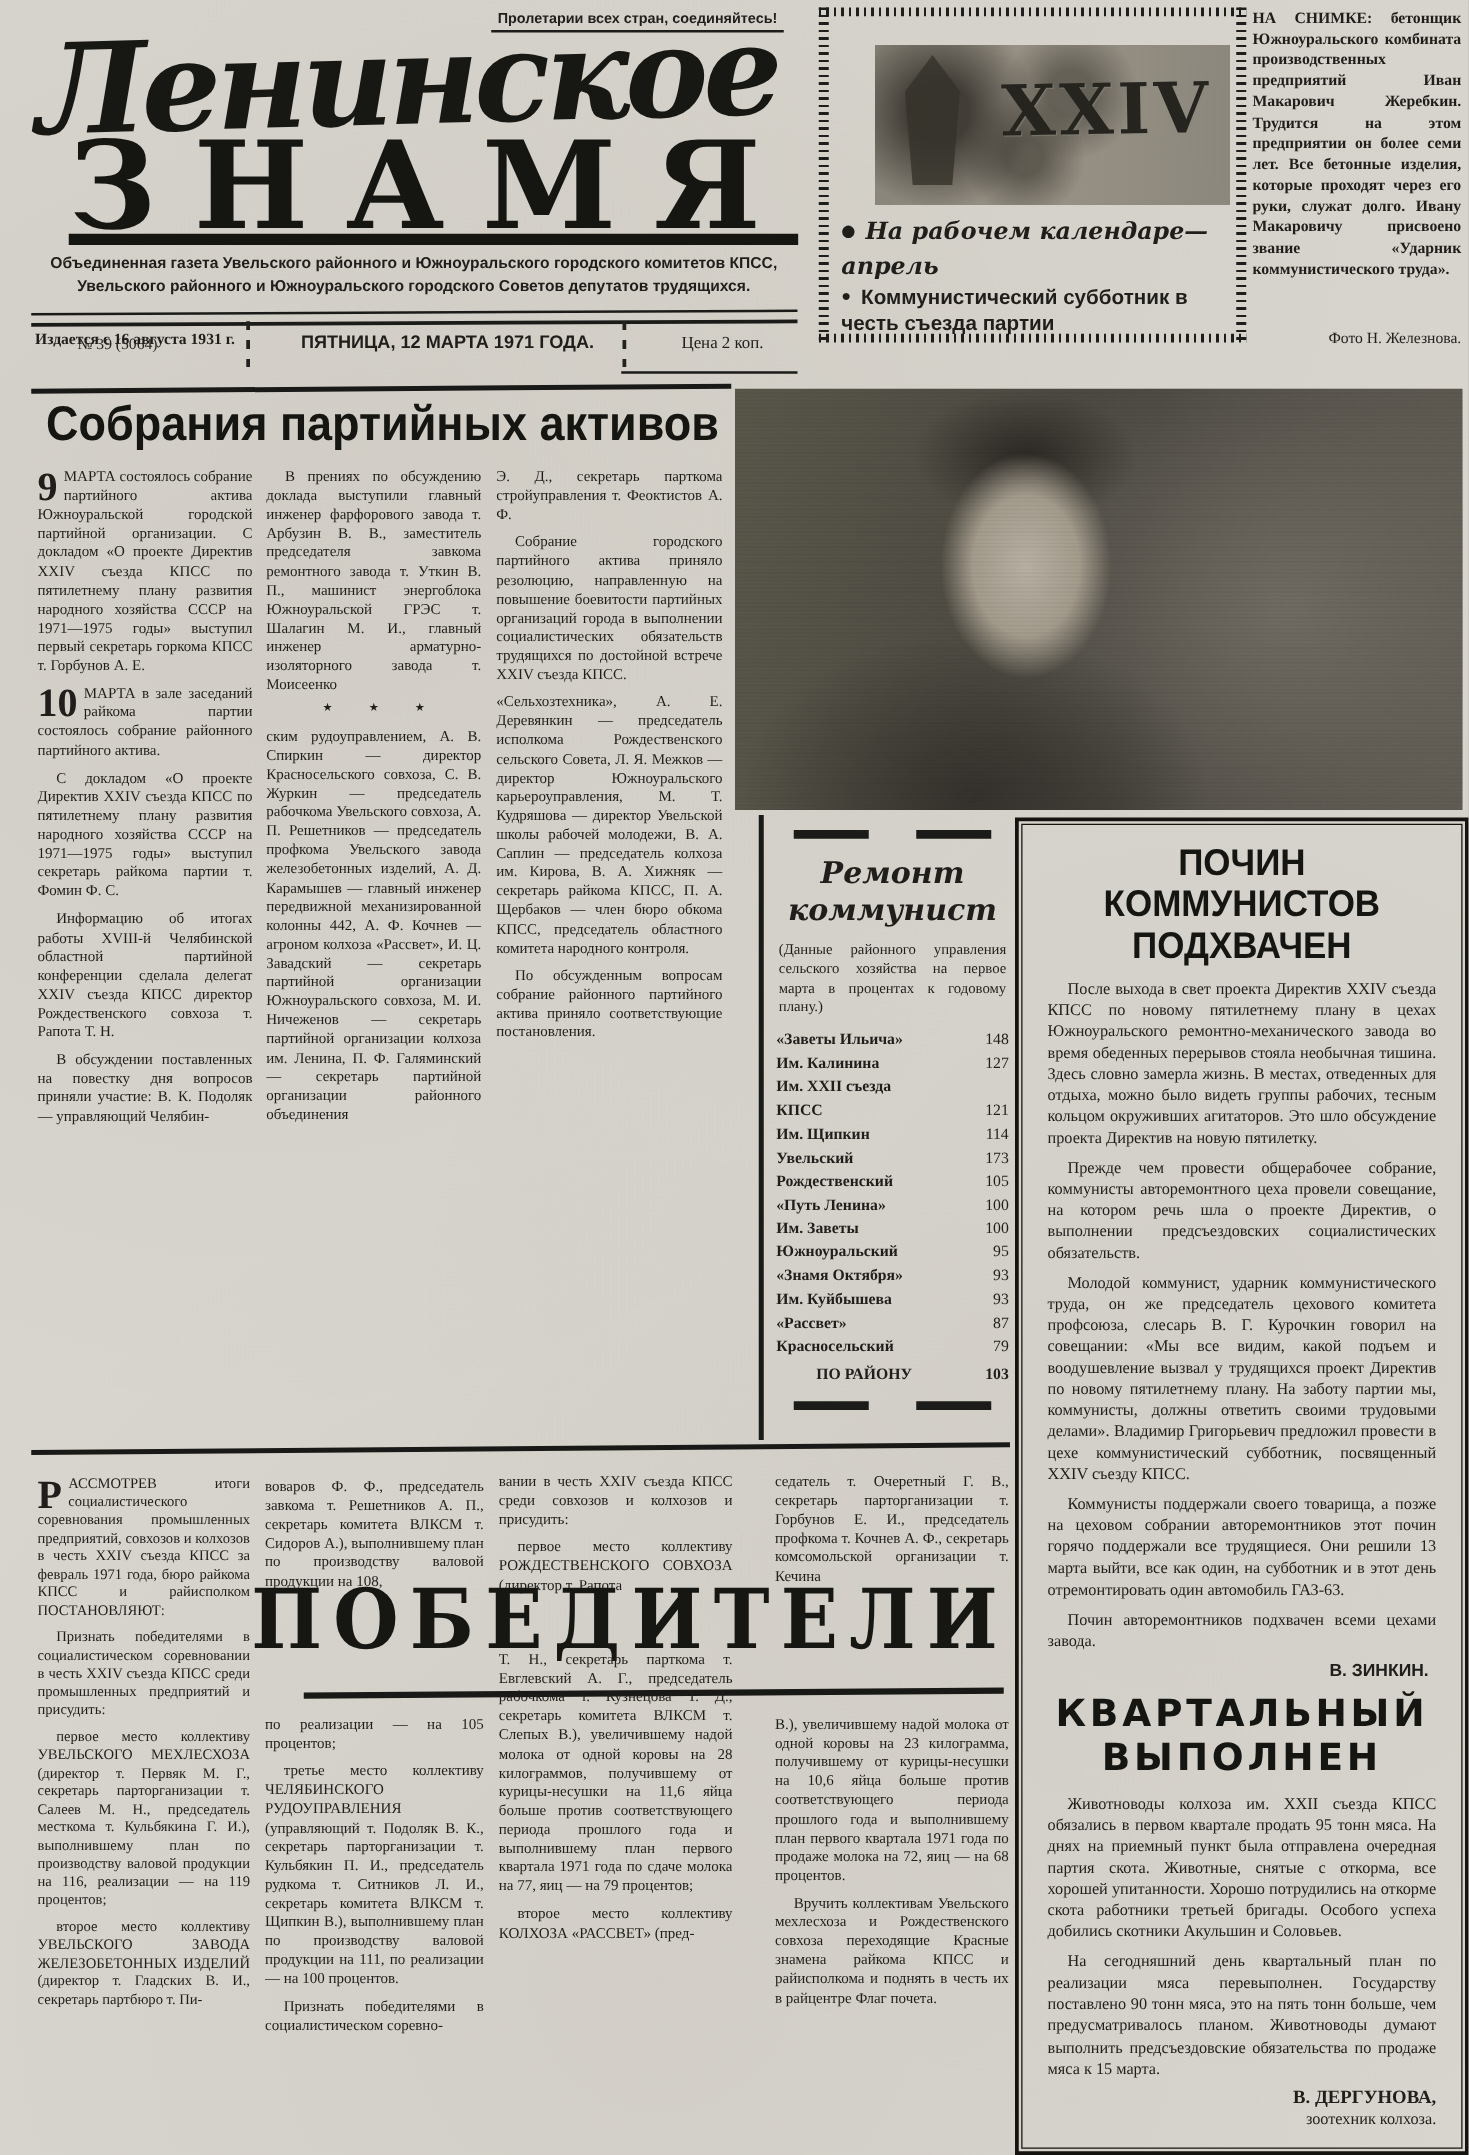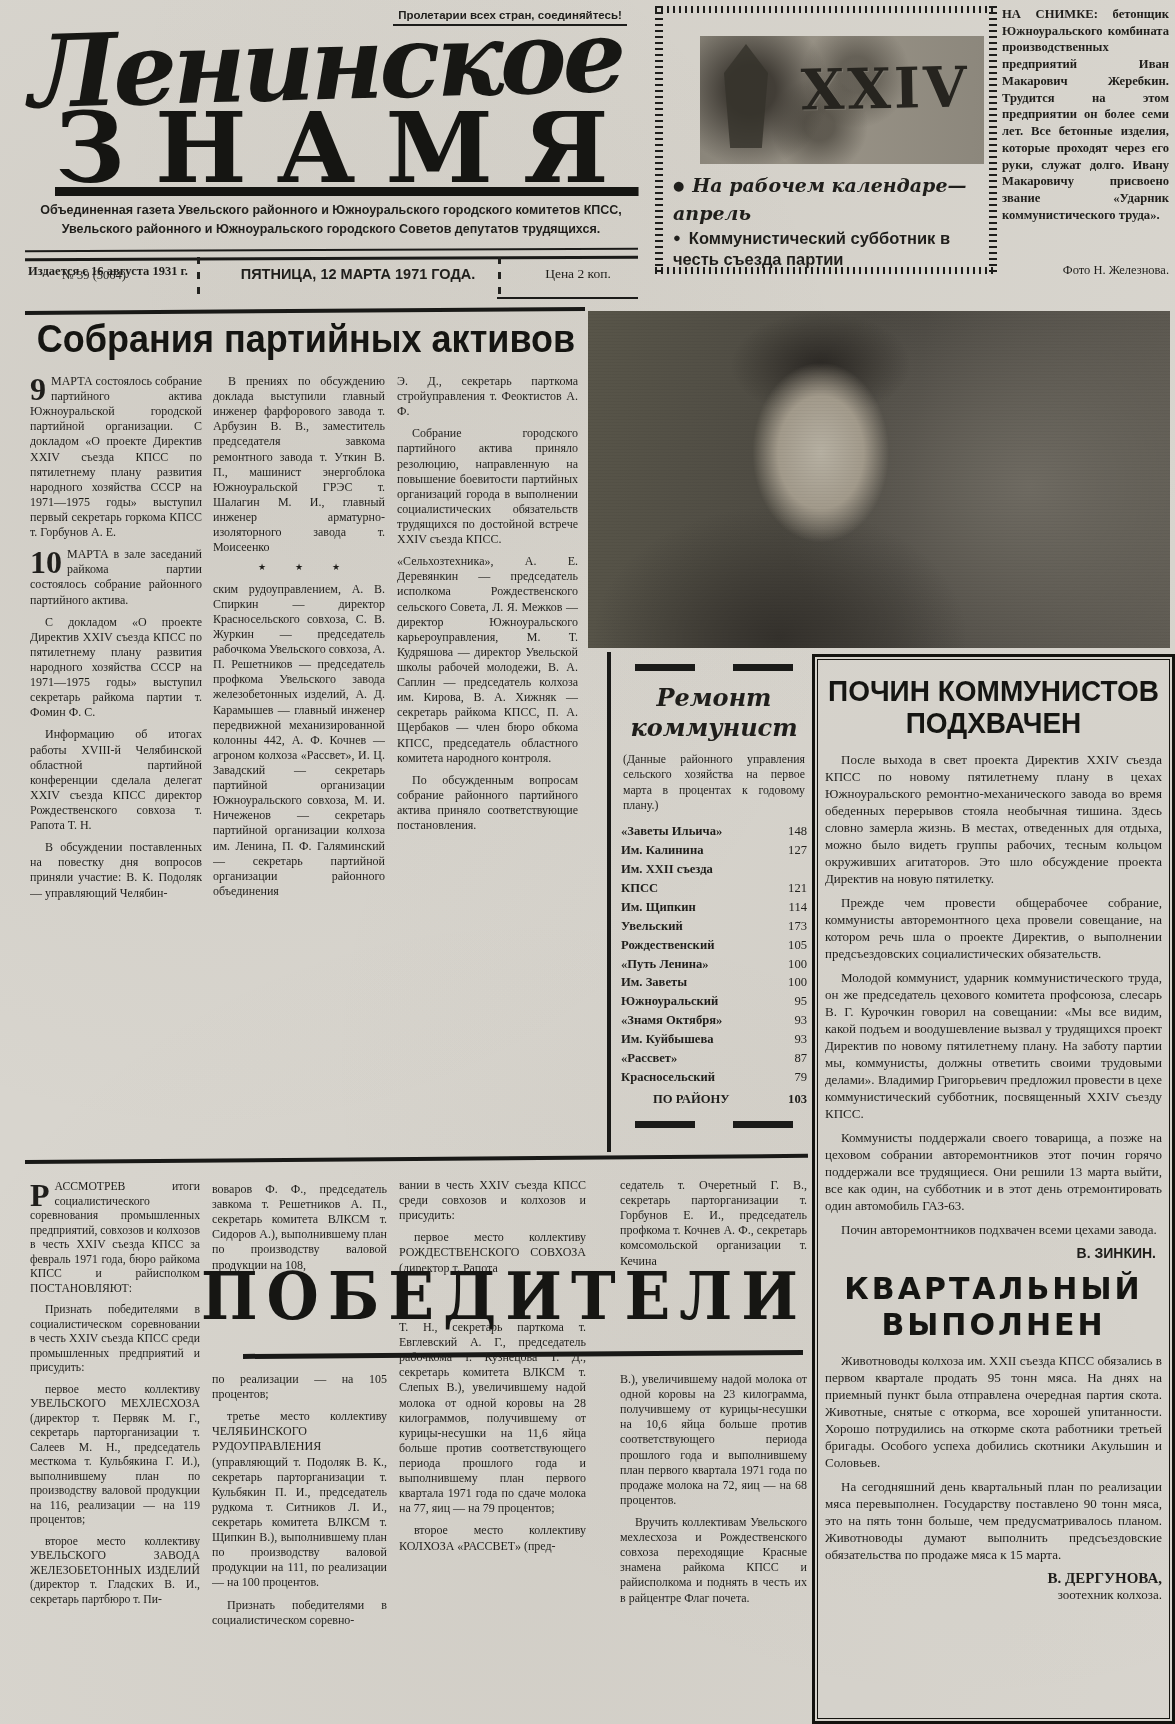--- a/index.html
+++ b/index.html
@@ -94,21 +94,21 @@
   .t-row{display:flex;justify-content:space-between;align-items:flex-end;font-size:12.6px;line-height:1.5;}
   .t-name{font-weight:bold;max-width:132px;}
   .t-val{font-weight:normal;}
   .t-total{margin-top:3px;}
   .t-total .t-name{padding-left:32px;}
   .t-total .t-val{font-weight:bold;}
   #tr-dash-bottom{margin-top:12px;}
 
   
   #pochin{left:812px;top:654px;width:357px;height:1064px;border:3px solid #14130f;background:rgba(216,213,206,.3);}
-  #pochin-inner{position:absolute;inset:2px;border:1.5px solid #14130f;padding:12px 7px 10px;overflow:hidden;}
+  #pochin-inner{position:absolute;inset:2px;border:1.5px solid #14130f;padding:12px 20px 10px;overflow:hidden;}
   #pochin-inner p{font:13px/1.31 "Liberation Serif",serif;text-align:justify;text-indent:16px;margin:0 0 7px;}
   .pochin-h{font:bold 28px/1.12 "Liberation Sans",sans-serif;text-align:center;margin:4px 0 12px;
     transform:scaleY(1.06);color:#151512;}
   #sig1{text-align:right;font:bold 14px "Liberation Sans",sans-serif;margin:2px 6px 10px 0;}
   .kv-h{font:bold 30px/1.18 "DejaVu Sans",sans-serif;letter-spacing:3px;text-align:center;margin:8px 0 10px;color:#151512;}
   #sig2a{text-align:right;font:bold 15px "Liberation Serif",serif;margin-top:6px;}
   #sig2b{text-align:right;font:13px "Liberation Serif",serif;}
 
   
   #bot-rule{left:25px;top:1160px;width:783px;height:4px;background:#191917;transform:rotate(-0.45deg);transform-origin:left center;}

